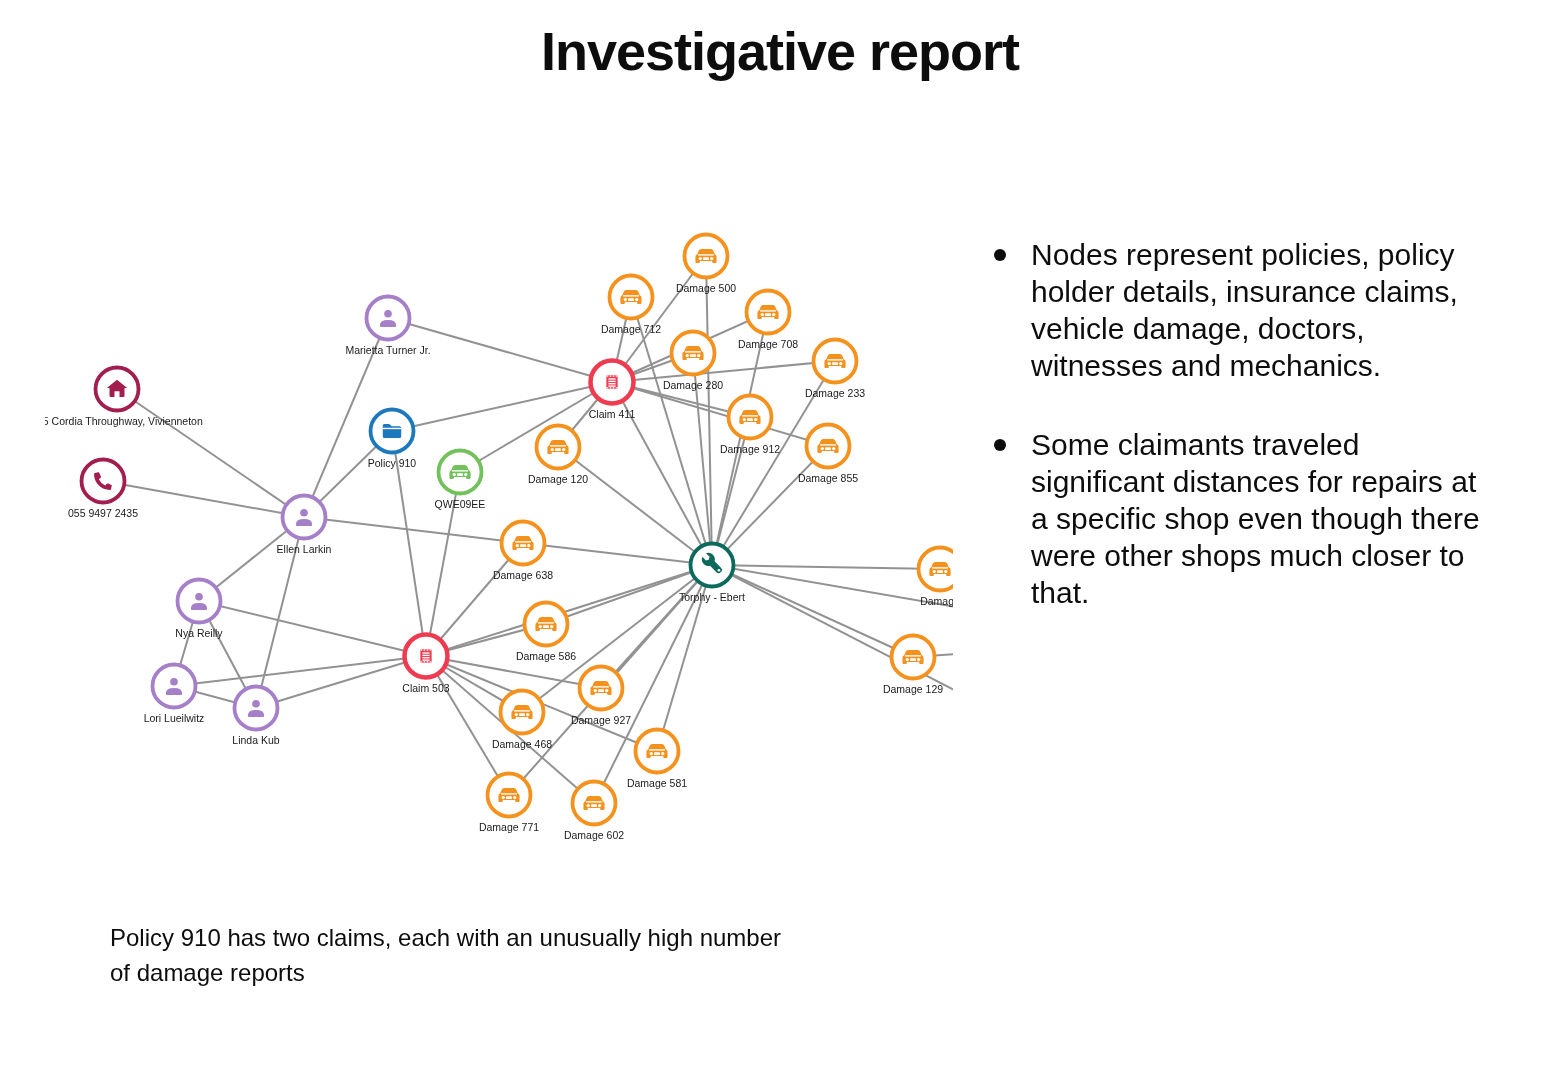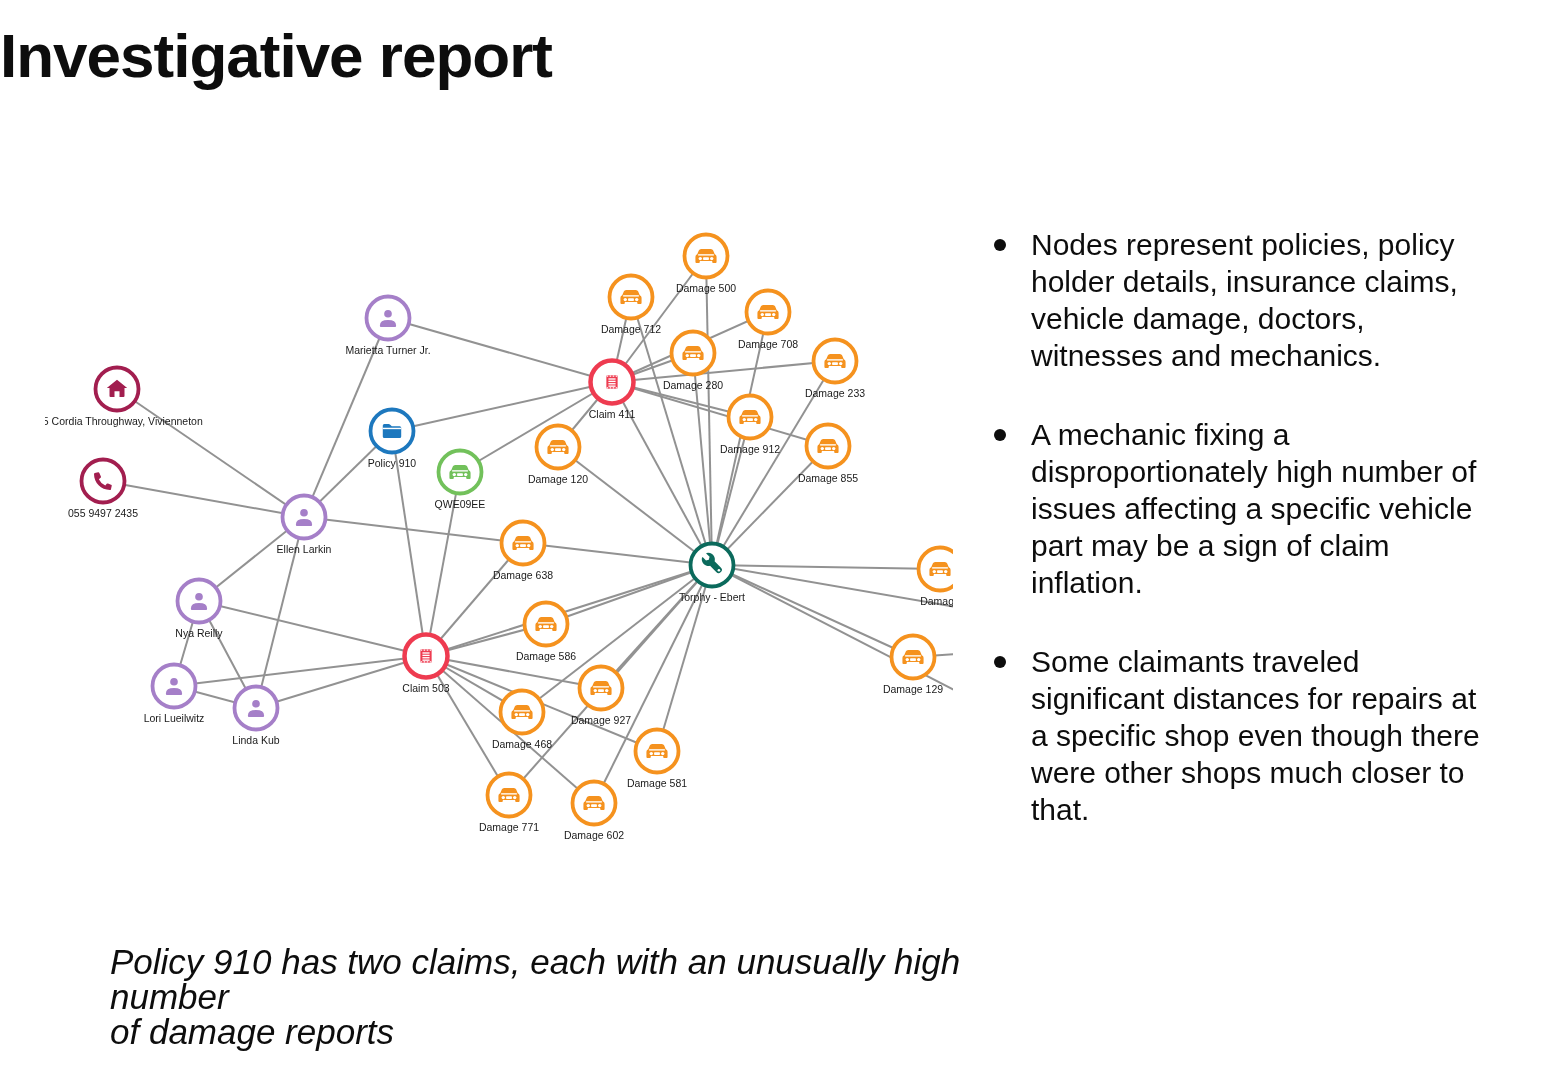--- a/index.html
+++ b/index.html
@@ -1,28 +1,28 @@
 <!DOCTYPE html>
 <html><head>
 <meta charset="utf-8">
 <style>
   html,body{margin:0;padding:0;background:#ffffff;}
   body{width:1560px;height:1065px;position:relative;overflow:hidden;
        font-family:"Liberation Sans","DejaVu Sans",sans-serif;color:#111;}
-  .title{position:absolute;left:0;top:20px;width:1560px;
-         font-size:62px;font-weight:bold;letter-spacing:-1px;color:#0d0d0d;}
+  .title{position:absolute;left:0;top:20px;width:1560px;text-align:center;
+         font-size:54px;font-weight:bold;letter-spacing:-1px;color:#0d0d0d;}
   .graph-wrap{position:absolute;left:45px;top:222px;width:908px;height:640px;overflow:hidden;}
   .graph-wrap svg{display:block;}
-  .bullets{position:absolute;left:994px;top:226px;width:540px;margin:0;padding:0;list-style:none;}
+  .bullets{position:absolute;left:994px;top:236px;width:540px;margin:0;padding:0;list-style:none;}
   .bullets li{position:relative;padding-left:37px;margin:0 0 42px 0;
               font-size:30px;line-height:37px;white-space:pre-line;color:#0d0d0d;}
   .bullets li::before{content:"";position:absolute;left:0;top:13px;width:12px;height:12px;
               border-radius:50%;background:#0d0d0d;}
-  .caption{position:absolute;left:110px;top:944px;width:900px;
-           font-size:35px;line-height:35px;font-style:italic;color:#0d0d0d;white-space:pre-line;}
+  .caption{position:absolute;left:110px;top:920px;width:900px;
+           font-size:24px;line-height:35px;color:#0d0d0d;white-space:pre-line;}
   .node-label{font-size:10.5px;fill:#1a1a1a;}
 </style>
 </head>
 <body>
 
 <div class="title">Investigative report</div>
 
 <div class="graph-wrap">
   <svg width="908" height="640" viewBox="45 222 908 640" xmlns="http://www.w3.org/2000/svg">
     <defs>
@@ -268,25 +268,20 @@
         </g>
       </g>
   </svg>
 </div>
 
 <ul class="bullets" id="bullet-list">
     <li>Nodes represent policies, policy
 holder details, insurance claims,
 vehicle damage, doctors,
 witnesses and mechanics.</li>
-    <li>A mechanic fixing a
-disproportionately high number of
-issues affecting a specific vehicle
-part may be a sign of claim
-inflation.</li>
     <li>Some claimants traveled
 significant distances for repairs at
 a specific shop even though there
 were other shops much closer to
 that.</li>
   </ul>
 
 <div class="caption">Policy 910 has two claims, each with an unusually high number
 of damage reports</div>
 

